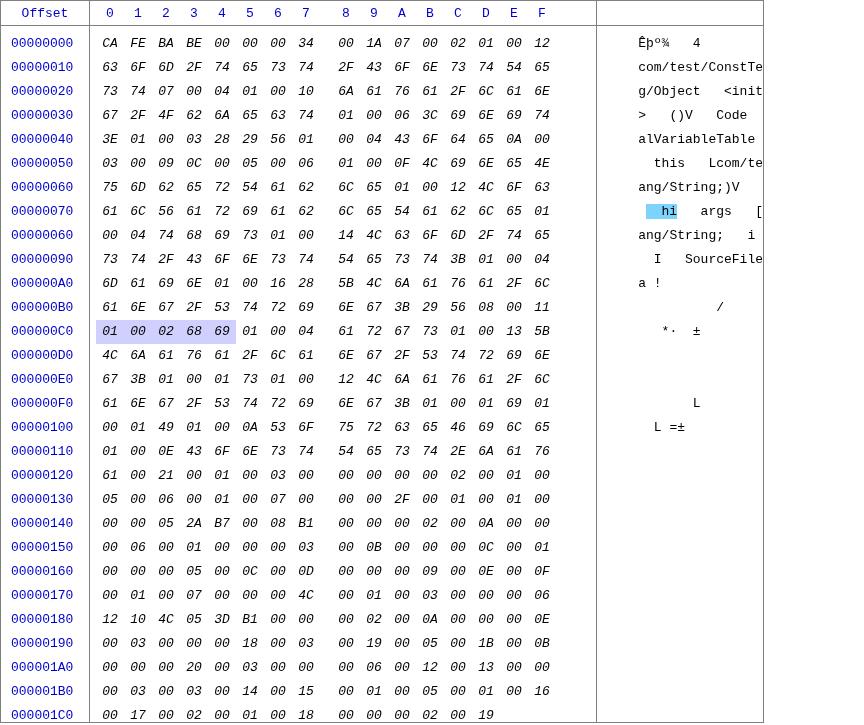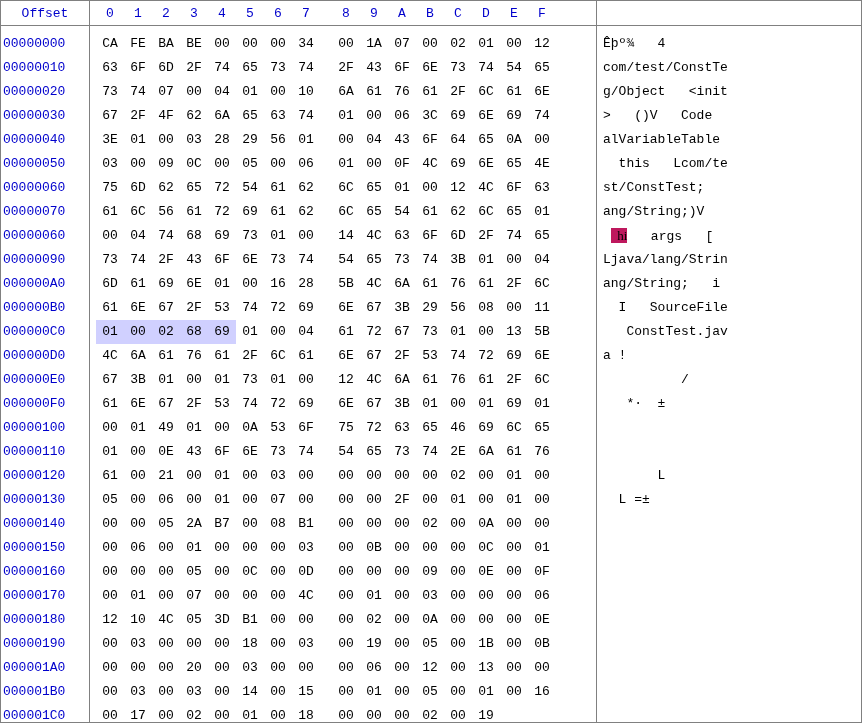--- a/index.html
+++ b/index.html
@@ -5,21 +5,21 @@
   html, body {
     margin: 0;
     padding: 0;
     background: #ffffff;
     font-family: "Courier New", Courier, monospace;
     font-size: 13px;
     color: #000000;
   }
   .hex-viewer {
     border: 1px solid #808080;
-    width: 862px;
+    width: 764px;
     height: 723px;
     box-sizing: border-box;
     overflow: hidden;
     background: #ffffff;
   }
   .header-row {
     display: flex;
     border-bottom: 1px solid #808080;
     height: 24px;
     align-items: center;
@@ -60,32 +60,33 @@
   }
   .offset-col {
     width: 88px;
     border-right: 1px solid #808080;
     padding-top: 6px;
   }
   .offset-col div {
     height: 24px;
     line-height: 24px;
     color: #0000cc;
-    padding-left: 2px;
+    padding-left: 10px;
   }
   .hex-col {
     width: 500px;
     border-right: 1px solid #808080;
     padding-top: 6px;
     padding-left: 6px;
   }
   .hex-col .row {
     height: 24px;
     line-height: 24px;
     display: flex;
+    font-style: italic;
   }
   .hex-col .row span.b {
     width: 28px;
     text-align: center;
     display: inline-block;
   }
   .hex-col .row span.b.gap {
     margin-left: 12px;
   }
   .hex-col .row span.b.hl {
@@ -93,24 +94,24 @@
   }
   .ascii-col {
     flex: 1;
     padding-top: 6px;
     padding-left: 6px;
   }
   .ascii-col .row {
     height: 24px;
     line-height: 24px;
     white-space: pre;
+    text-align: right;
   }
   .ascii-col .row span.hl {
-    background: #be185d;
-    font-family: Liberation Serif, serif;
+    background: #7dd3fc;
   }
 </style>
 </head>
 <body>
 
 <div class="hex-viewer">
   <div class="header-row">
     <div class="offset-hdr">Offset</div>
     <div class="hex-hdr" id="hex-hdr">
         <span>0</span>
@@ -686,27 +687,24 @@
           <span class="b">19</span>
         </div>
       </div>
     <div class="ascii-col" id="ascii-col">
         <div class="row">Êþº¾   4        </div>
         <div class="row">com/test/ConstTe</div>
         <div class="row">g/Object   &lt;init</div>
         <div class="row">&gt;   ()V   Code  </div>
         <div class="row">alVariableTable </div>
         <div class="row">  this   Lcom/te</div>
-        <div class="row">st/ConstTest;   </div>
         <div class="row">ang/String;)V   </div>
         <div class="row"><span> </span><span class="hl">  hi</span><span>   args   [</span></div>
-        <div class="row">Ljava/lang/Strin</div>
         <div class="row">ang/String;   i </div>
         <div class="row">  I   SourceFile</div>
-        <div class="row">   ConstTest.jav</div>
         <div class="row">a !             </div>
         <div class="row">          /     </div>
         <div class="row">   *·  ±        </div>
         <div class="row">                </div>
         <div class="row">                </div>
         <div class="row">       L        </div>
         <div class="row">  L =±          </div>
         <div class="row">                </div>
         <div class="row">                </div>
         <div class="row">                </div>

